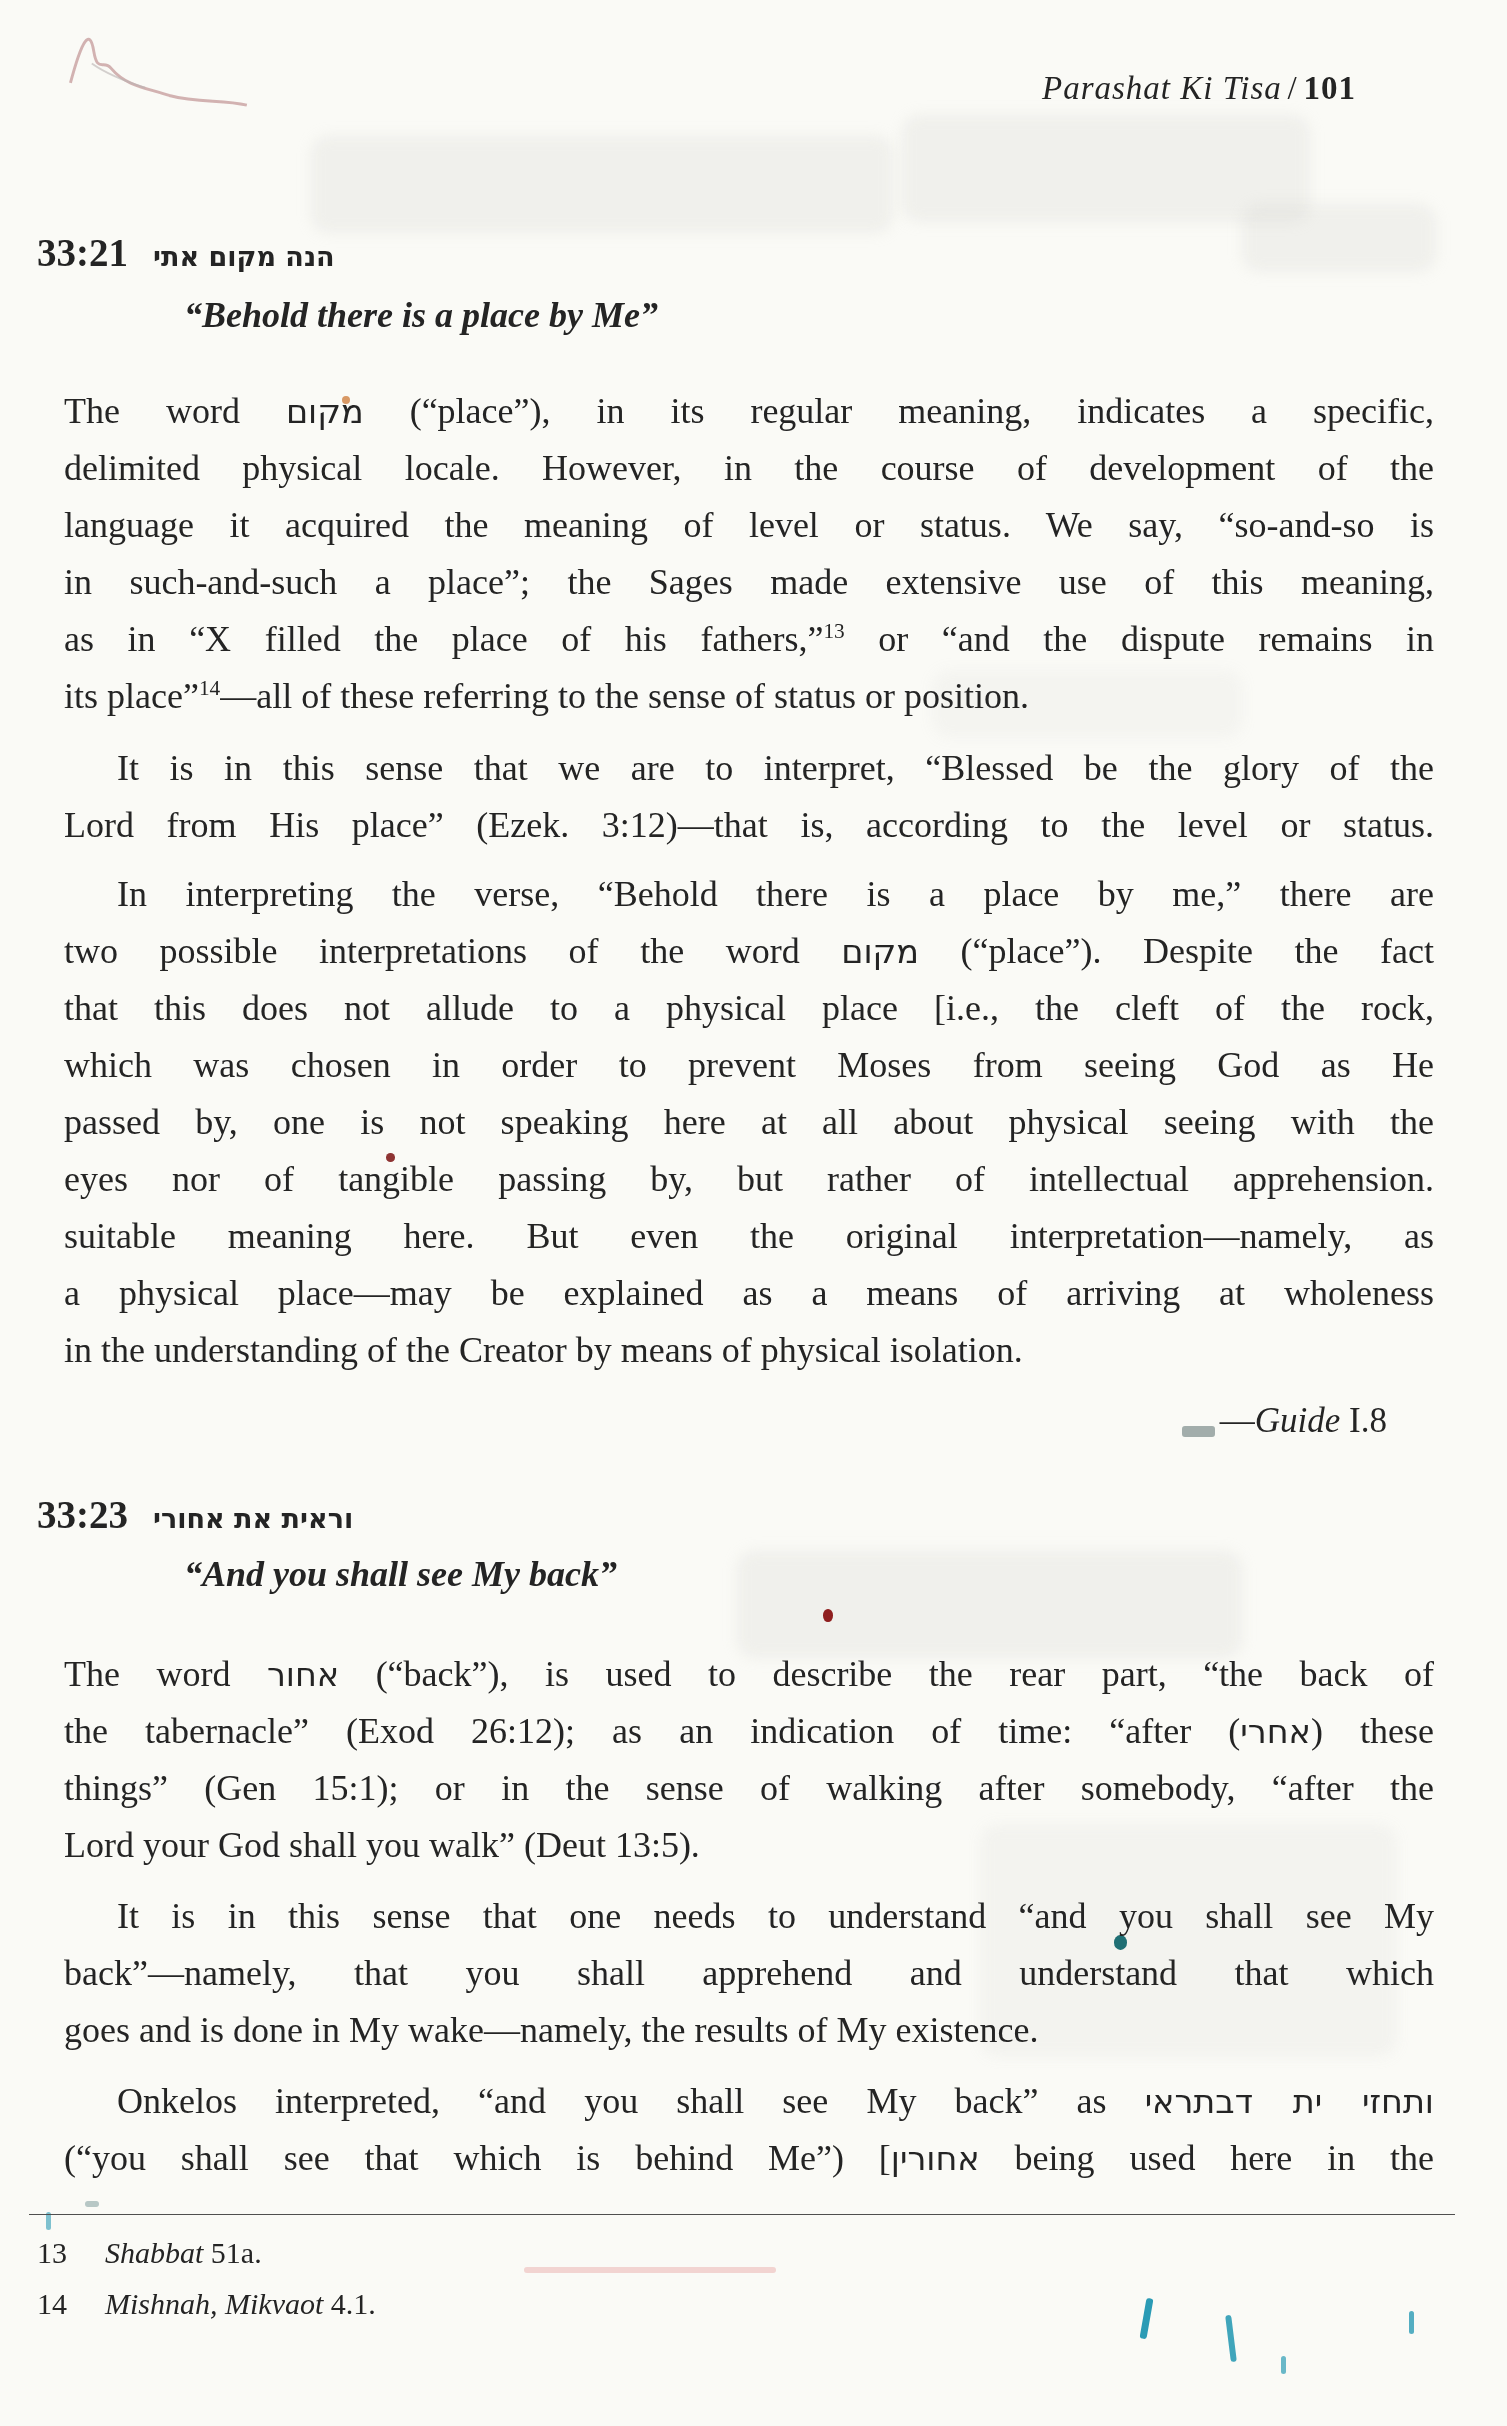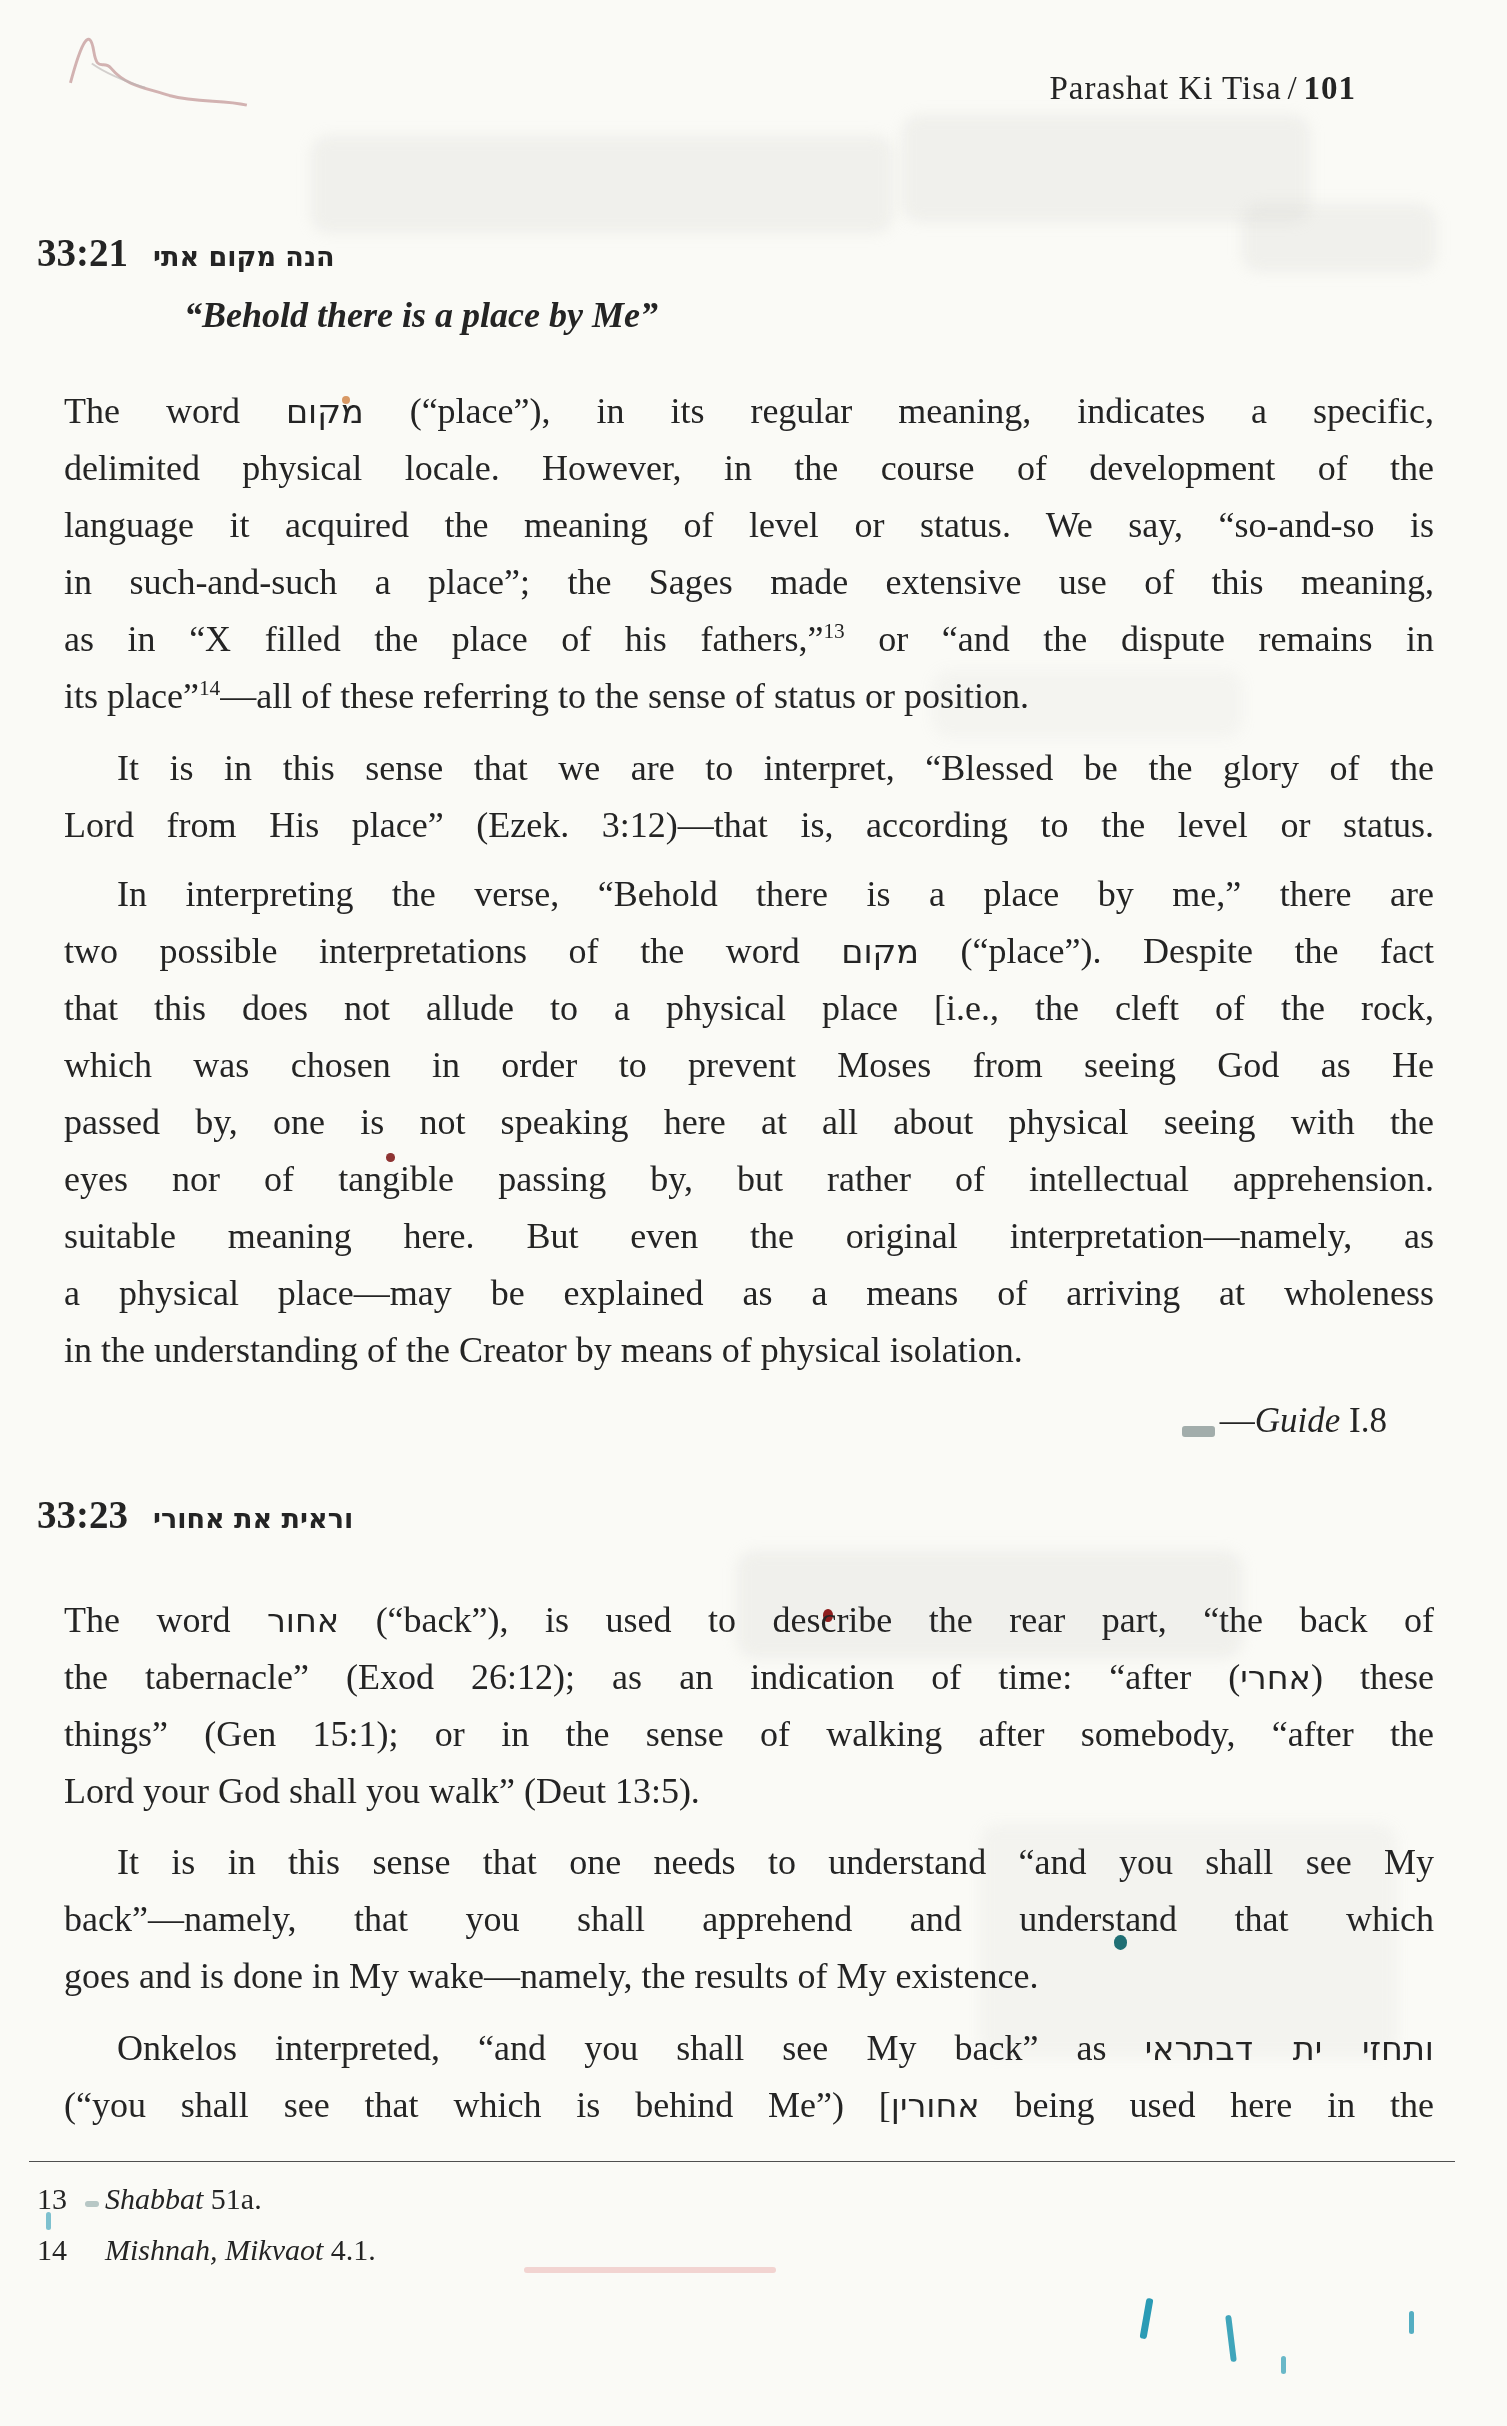--- a/index.html
+++ b/index.html
@@ -11,21 +11,21 @@
   }
   
   .patch{position:absolute;background:rgba(203,205,200,0.22);filter:blur(6.8px);border-radius:17.5px;}
   .speck{position:absolute;border-radius:50%;}
   .dash{position:absolute;border-radius:2.9px;}
   
   .page-header{
     position:absolute;top:70px;right:152px;
     font-size:33px;letter-spacing:1px;white-space:nowrap;
   }
-  .rh-title{}
+  .rh-title{font-style:italic;}
   .rh-sep{padding:0 5.8px;}
   .rh-num{font-weight:bold;}
   
   .text-col{position:absolute;left:37px;top:226px;width:1397px;}
   .sec-head{display:flex;align-items:baseline;gap:25px;line-height:53px;}
   .verse{font-weight:bold;font-size:39px;}
   .heb-head{font-family:"DejaVu Sans", sans-serif;font-weight:bold;font-size:27px;}
   .subtitle{
     margin-top:7.8px;margin-left:147px;
     font-weight:bold;font-size:36px;line-height:49px;font-style:italic;
@@ -122,20 +122,21 @@
       <div class="tline jline"><span>a physical place—may be explained as a means of arriving at wholeness</span></div>
       <div class="tline lline"><span>in the understanding of the Creator by means of physical isolation.</span></div>
     </div>
 
   <div class="attribution"><span>—</span><span class="it">Guide</span><span> I.8</span></div>
 
   <div class="sec-head sec2-head">
     <span class="verse">33:23</span>
     <span class="heb-head" dir="rtl">וראית את אחורי</span>
   </div>
+  <div class="subtitle subtitle2">“And you shall see My back”</div>
 
   <div class="para p4">
       <div class="tline jline"><span>The word </span><span class="he" dir="rtl">אחור</span><span> (“back”), is used to describe the rear part, “the back of</span></div>
       <div class="tline jline"><span>the tabernacle” (Exod 26:12); as an indication of time: “after (</span><span class="he" dir="rtl">אחרי</span><span>) these</span></div>
       <div class="tline jline"><span>things” (Gen 15:1); or in the sense of walking after somebody, “after the</span></div>
       <div class="tline lline"><span>Lord your God shall you walk” (Deut 13:5).</span></div>
     </div>
   <div class="para p5">
       <div class="tline jline indent"><span>It is in this sense that one needs to understand “and you shall see My</span></div>
       <div class="tline jline"><span>back”—namely, that you shall apprehend and understand that which</span></div>

